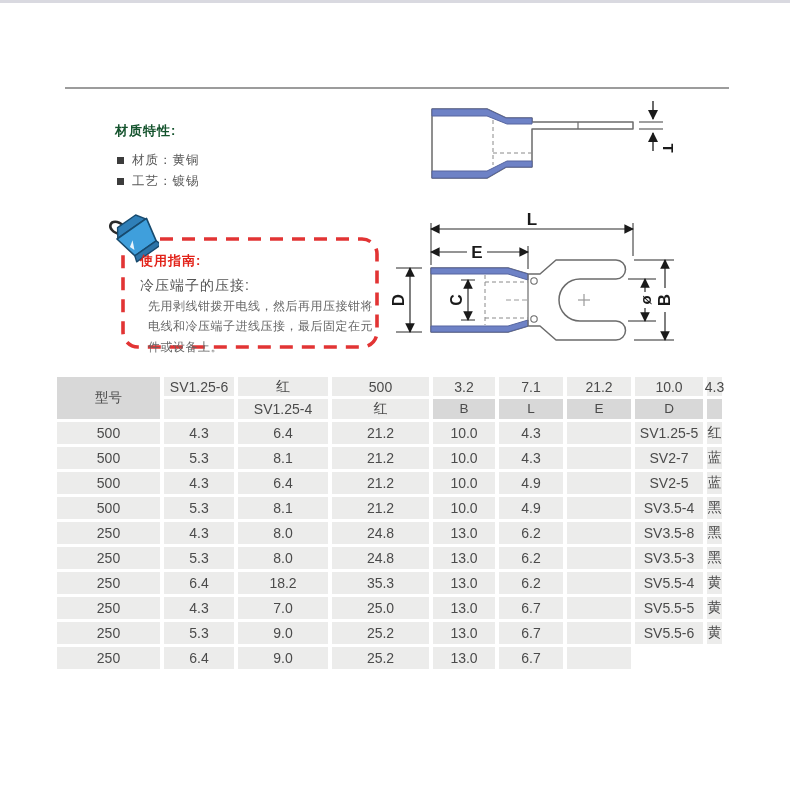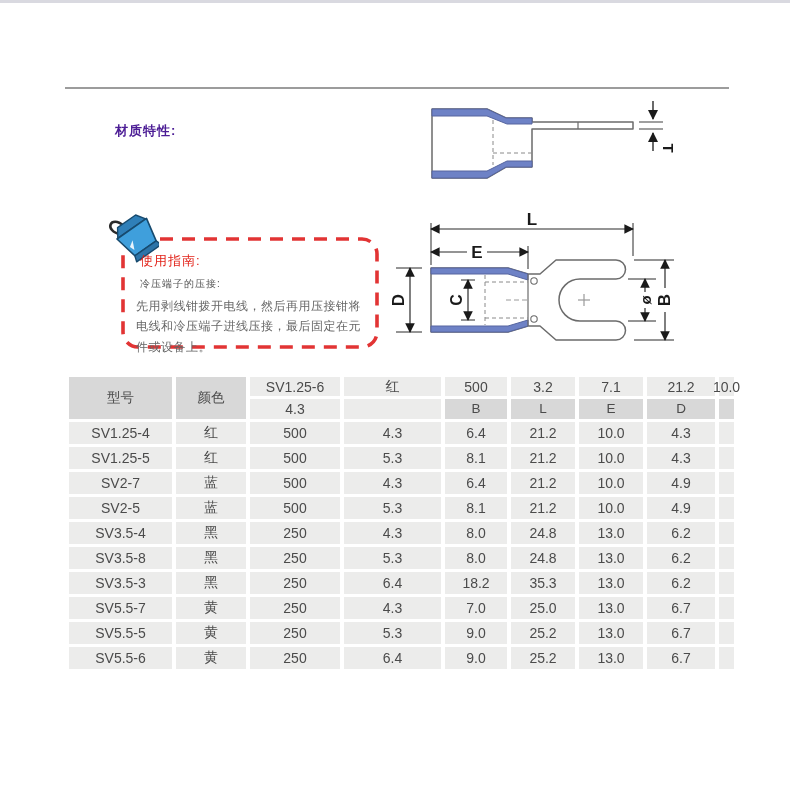--- a/index.html
+++ b/index.html
@@ -4,61 +4,70 @@
 <style>
   html,body{margin:0;padding:0;background:#fff;}
   .page{
     position:relative;width:790px;height:807px;background:#ffffff;overflow:hidden;
     font-family:"Liberation Sans","DejaVu Sans",sans-serif;color:#4b4b4b;
   }
   .top-strip{position:absolute;left:0;top:0;width:790px;height:3px;background:#d9d9e0;}
   .divider{position:absolute;left:65px;top:87px;width:664px;height:2px;background:#9c9c9c;}
 
   
-  .material-title{position:absolute;left:115px;top:122px;font-size:13px;font-weight:bold;color:#4c1d95;letter-spacing:1px;}
+  .material-title{position:absolute;left:115px;top:122px;font-size:13px;font-weight:bold;color:#14532d;letter-spacing:1px;}
   .material-list{position:absolute;left:117px;top:150px;}
   .material-item{display:flex;align-items:center;height:21px;font-size:12.5px;color:#5a5a5a;letter-spacing:1px;}
   .sq{display:inline-block;width:7px;height:7px;background:#3c3c3c;margin-right:8px;flex:none;}
 
   
   .guide-border{position:absolute;left:119px;top:235px;}
-  .guide-title{position:absolute;left:140px;top:252px;font-size:13px;font-weight:normal;color:#e2231a;letter-spacing:1px;}
-  .guide-subtitle{position:absolute;left:140px;top:277px;font-size:10px;color:#555;letter-spacing:1px;}
-  .guide-body{position:absolute;left:136px;top:296px;width:230px;font-size:12px;line-height:1.7;color:#666;letter-spacing:0.5px;}
+  .guide-title{position:absolute;left:140px;top:252px;font-size:13px;font-weight:bold;color:#e2231a;letter-spacing:1px;}
+  .guide-subtitle{position:absolute;left:140px;top:277px;font-size:14px;color:#555;letter-spacing:1px;}
+  .guide-body{position:absolute;left:148px;top:296px;width:230px;font-size:12px;line-height:1.7;color:#666;letter-spacing:0.5px;}
   .clip{position:absolute;left:97px;top:207px;}
 
   
   .svg-side{position:absolute;left:420px;top:96px;}
   .svg-top{position:absolute;left:388px;top:212px;}
 
   
   .spec-grid{
     position:absolute;left:57px;top:377px;
     display:grid;
     grid-template-columns:103px 70px 90px 97px 62px 64px 64px 68px 15px;
     grid-template-rows:19px 20px;
     grid-auto-rows:22px;
     gap:3px 4px;
-    margin-left:12px;
   }
   .cell{background:#ececeb;display:flex;align-items:center;justify-content:center;font-size:14px;color:#4b4b4b;}
   .hcell{background:#d8d8d8;font-size:13.5px;line-height:1.25;text-align:center;flex-direction:column;}
   .span2{grid-row:1/3;}
   .dims-group{grid-column:5/10;grid-row:1;}
   .r2{grid-row:2;}
   .c5{grid-column:5;} .c6{grid-column:6;} .c7{grid-column:7;} .c8{grid-column:8;} .c9{grid-column:9;}
 </style>
 </head>
 <body>
 
 <div class="page">
   <div class="top-strip"></div>
   <div class="divider"></div>
 
   <div class="material-title">材质特性:</div>
+  <div class="material-list">
+    <div class="material-item">
+      <span class="sq"></span>
+      <span>材质：黄铜</span>
+    </div>
+    <div class="material-item">
+      <span class="sq"></span>
+      <span>工艺：镀锡</span>
+    </div>
+  </div>
 
   <svg class="guide-border" width="264" height="118">
     <rect x="4" y="4" width="254" height="108" rx="15" fill="none" stroke="#e23434" stroke-width="3.6" stroke-dasharray="13 9"></rect>
   </svg>
   <svg class="clip" width="62" height="62">
     <g transform="translate(20,32) rotate(-35)">
       <path d="M6,-1 C-7,-15 9,-24 13,-7" fill="none" stroke="#2a2a2a" stroke-width="2.6" stroke-linecap="round"></path>
       <path d="M1,0 L35,0 L29,-9 L7,-9 Z" fill="#2f7fb8" stroke="#174a6e" stroke-width="1.4" stroke-linejoin="round"></path>
       <path d="M0,0 L36,0 L31,24 L5,24 Z" fill="#3f9fdc" stroke="#174a6e" stroke-width="1.6" stroke-linejoin="round"></path>
       <path d="M5,24 L31,24 L33,30 L3,30 Z" fill="#2c74a8" stroke="#174a6e" stroke-width="1.4" stroke-linejoin="round"></path>
@@ -139,21 +148,20 @@
 
     <line x1="246" y1="48" x2="286" y2="48" stroke="#2a2a2a" stroke-width="1"></line>
     <line x1="246" y1="128" x2="286" y2="128" stroke="#2a2a2a" stroke-width="1"></line>
     <line x1="277" y1="48" x2="277" y2="128" stroke="#2a2a2a" stroke-width="1.2" marker-start="url(#ar2)" marker-end="url(#ar2)"></line>
     <rect x="268" y="76" width="17" height="24" fill="#ffffff"></rect>
     <text x="276" y="88" transform="rotate(-90 276 88)" font-size="17" font-weight="600" fill="#1a1a1a" text-anchor="middle" dominant-baseline="central">B</text>
   </svg>
 
   <div class="spec-grid" id="spec-grid">
     <div class="cell hcell span2" style="grid-column:1">型号</div>
-    <div class="cell hcell span2" style="grid-column:2">颜色</div>
     <div class="cell hcell r2 c5">B</div>
     <div class="cell hcell r2 c6">L</div>
     <div class="cell hcell r2 c7">E</div>
     <div class="cell hcell r2 c8">D</div>
     <div class="cell hcell r2 c9"></div>
 
     <div class="cell">SV1.25-6</div>
     <div class="cell">红</div>
     <div class="cell">500</div>
     <div class="cell">3.2</div>
@@ -226,21 +234,21 @@
     <div class="cell">SV3.5-3</div>
     <div class="cell">黑</div>
     <div class="cell">250</div>
     <div class="cell">6.4</div>
     <div class="cell">18.2</div>
     <div class="cell">35.3</div>
     <div class="cell">13.0</div>
     <div class="cell">6.2</div>
     <div class="cell"></div>
 
-    <div class="cell">SV5.5-7</div>
+    <div class="cell">SV5.5-4</div>
     <div class="cell">黄</div>
     <div class="cell">250</div>
     <div class="cell">4.3</div>
     <div class="cell">7.0</div>
     <div class="cell">25.0</div>
     <div class="cell">13.0</div>
     <div class="cell">6.7</div>
     <div class="cell"></div>
 
     <div class="cell">SV5.5-5</div>

